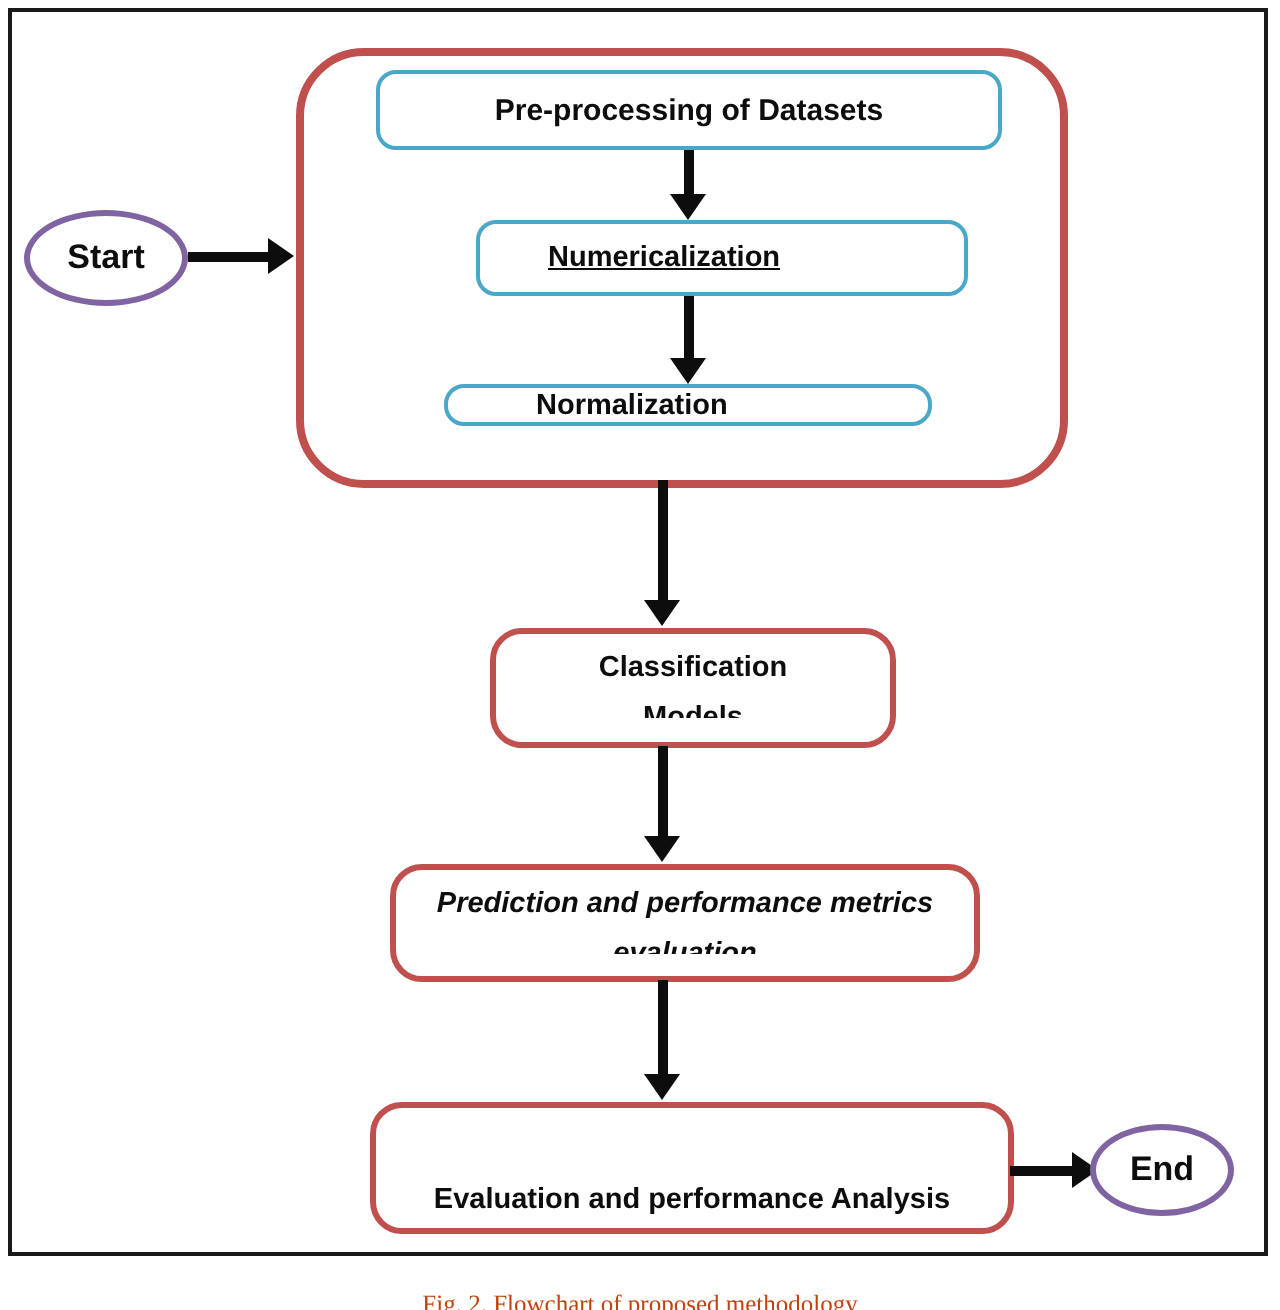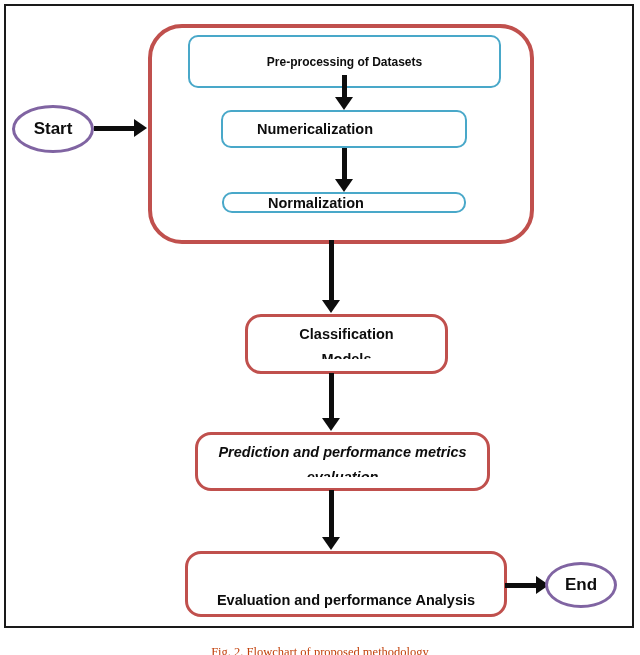--- a/index.html
+++ b/index.html
@@ -51,31 +51,32 @@
   }
   
   .blue-box {
     border: 2px solid #49a8c9;
     border-radius: 10px;
   }
   #node-preprocessing {
     left: 188px;
     top: 35px;
     width: 313px;
-    height: 53px;
-    font-size: 12px;
+    height: 40px;
+    font-size: 15px;
   }
   #node-numericalization {
-    left: 221px;
+    left: 238px;
     top: 110px;
     width: 246px;
     height: 38px;
     font-size: 14.5px;
     justify-content: flex-start;
     padding-left: 34px;
+    text-decoration: underline;
   }
   #node-normalization {
     left: 222px;
     top: 192px;
     width: 244px;
     height: 21px;
     font-size: 14.5px;
     justify-content: flex-start;
     padding-left: 44px;
   }

